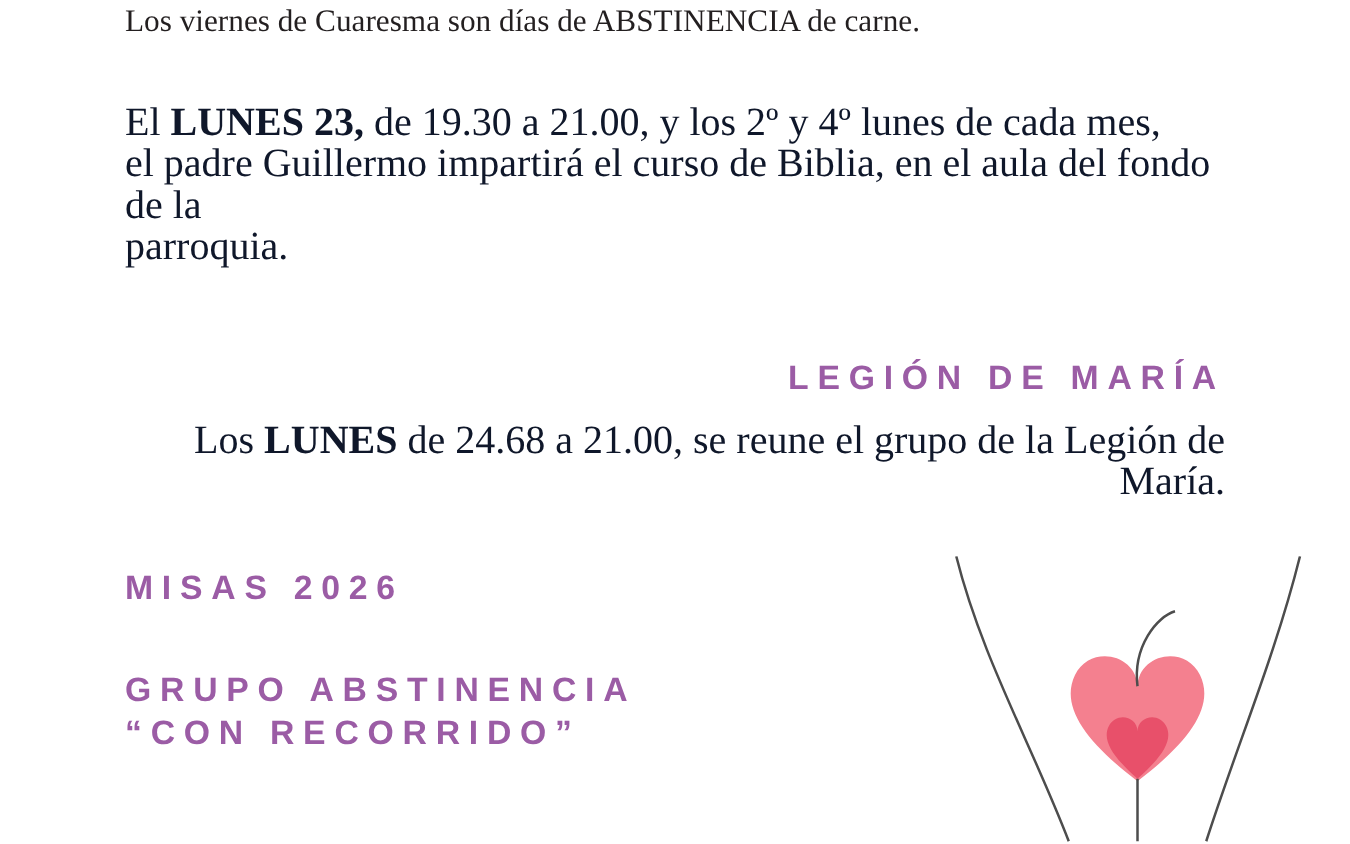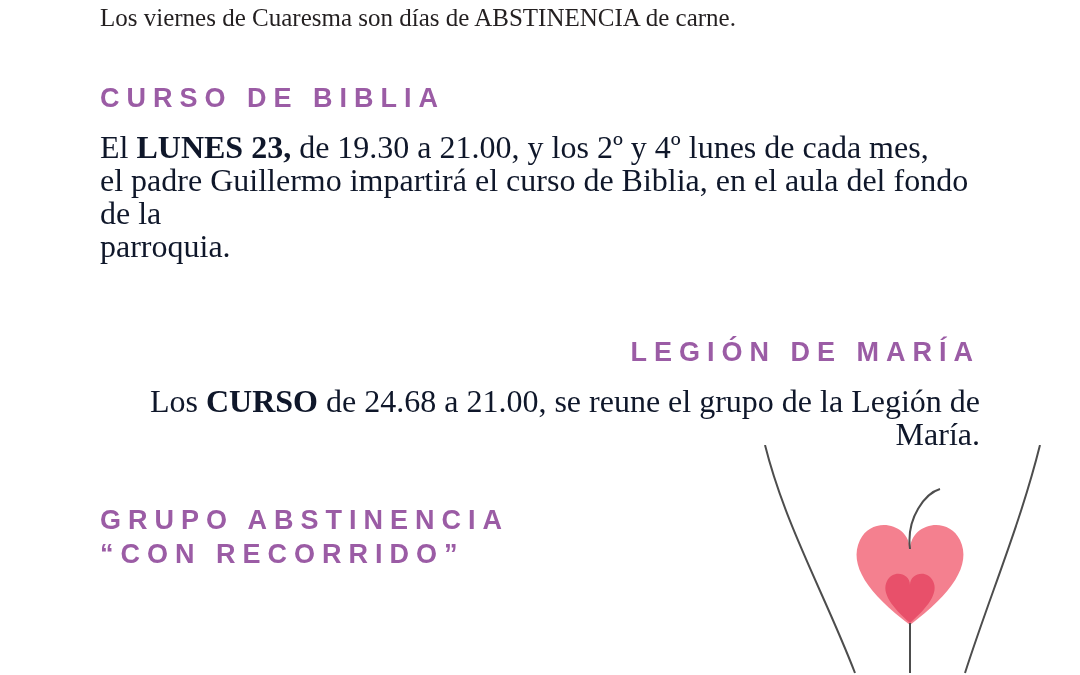--- a/index.html
+++ b/index.html
@@ -93,32 +93,32 @@
 </head>
 <body>
 
 <div class="page">
 
   <div class="content">
 
     <p class="intro-line">Los viernes de Cuaresma son días de ABSTINENCIA de carne.</p>
 
     <div class="section sec-biblia">
-      <h2 class="heading">CURSO DE BIBLIA</h2>
       <p class="body-text nowrap-block"><span>El </span><b>LUNES 23,</b><span> de 19.30 a 21.00, y los 2º y 4º lunes de cada mes,
 el padre Guillermo impartirá el curso de Biblia, en el aula del fondo de la
 parroquia.</span></p>
     </div>
 
     <div class="section sec-legion">
       <h2 class="heading">LEGIÓN DE MARÍA</h2>
-      <p class="body-text nowrap-block"><span>Los </span><b>CURSO</b><span> de 24.68 a 21.00, se reune el grupo de la Legión de María.</span></p>
+      <p class="body-text nowrap-block"><span>Los </span><b>LUNES</b><span> de 24.68 a 21.00, se reune el grupo de la Legión de María.</span></p>
     </div>
 
     <div class="section sec-misas">
+      <h2 class="heading">MISAS 2026</h2>
     </div>
 
     <div class="section sec-grupo">
       <h2 class="heading"><span>GRUPO ABSTINENCIA</span><span class="line2">“CON RECORRIDO”</span></h2>
 
     </div>
 
   </div>
 
   <svg class="art" viewBox="0 0 470 230">

